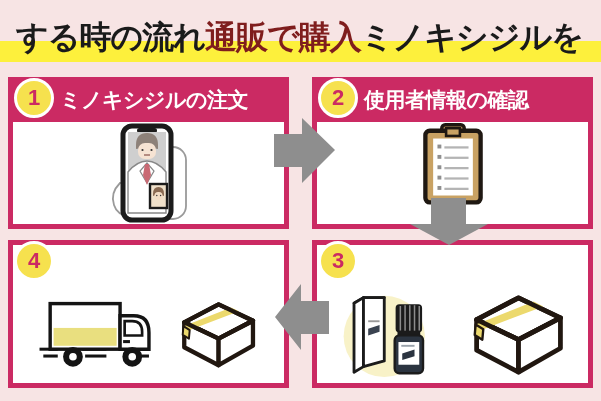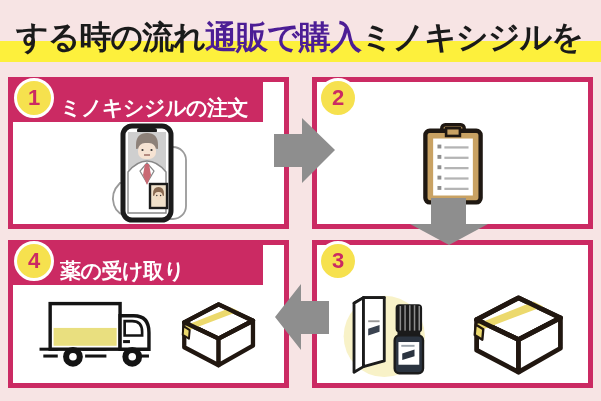--- a/index.html
+++ b/index.html
@@ -13,33 +13,33 @@
   
   .title-band {
     position:absolute; left:0; top:41px; width:601px; height:21px;
     background:#fdf03c; z-index:1;
   }
   .page-title {
     position:absolute; left:16px; top:16px; z-index:2;
     font-size:32px; font-weight:bold; letter-spacing:-1px;
     color:#1a1a1a; white-space:nowrap;
   }
-  .page-title .hl { color:#4c1d95; }
+  .page-title .hl { color:#7f1d1d; }
   
   .step-box {
     position:absolute; background:#ffffff;
     border:5px solid #cb2a63; z-index:2;
   }
   #box1 { left:8px;   top:77px;  width:281px; height:152px; }
   #box2 { left:312px; top:77px;  width:281px; height:152px; }
   #box3 { left:312px; top:240px; width:281px; height:148px; }
   #box4 { left:8px;   top:240px; width:281px; height:148px; }
   .box-header {
-    position:absolute; left:-5px; top:-5px; width:255px; height:45px;
-    background:#cb2a63; display:flex; align-items:flex-end;
+    position:absolute; left:-5px; top:-5px; width:281px; height:45px;
+    background:#cb2a63; display:flex; align-items:center;
     padding-left:52px; color:#ffffff; font-weight:bold; font-size:21px;
     letter-spacing:-0.5px; white-space:nowrap;
   }
   .step-num {
     position:absolute; left:1px; top:-4px; width:40px; height:40px;
     border-radius:50%; background:#f6e14e; border:3px solid #ffffff;
     color:#cb2a63; font-weight:bold; font-size:22px;
     display:flex; align-items:center; justify-content:center; z-index:3;
   }
   .box-content {
@@ -90,20 +90,23 @@
       <rect x="60" y="61" width="17" height="24" fill="#efe0ca" stroke="#1b1b1b" stroke-width="2.4"></rect>
       <path d="M63,71 Q63,64 68.5,64 Q74,64 74,71 L74,73 Q68.5,70 63,73 Z" fill="#8a6a52"></path>
       <rect x="64.5" y="69" width="8" height="8" rx="3.5" fill="#f2dcc4"></rect>
       <circle cx="66.8" cy="72.5" r="0.7" fill="#333"></circle>
         <circle cx="70.6" cy="72.5" r="0.7" fill="#333"></circle>
     </svg>
   </div>
 </div>
 
 <div class="step-box" id="box2">
+  <div class="box-header">
+    <span>使用者情報の確認</span>
+  </div>
   <div class="step-num">2</div>
   <div class="box-content">
     <svg width="70" height="82" viewBox="0 0 70 95">
       <rect x="22" y="2" width="26" height="14" rx="4" fill="#c9a263" stroke="#1f1812" stroke-width="4"></rect>
       <rect x="3" y="9" width="64" height="83" rx="5" fill="#c9a263" stroke="#1f1812" stroke-width="5"></rect>
       <rect x="12" y="18" width="46" height="66" fill="#ffffff"></rect>
       <rect x="27" y="6" width="16" height="9" fill="#c9a263" stroke="#1f1812" stroke-width="3"></rect>
       <g fill="#8f8f8f">
         <rect x="17" y="25" width="4.5" height="4.5"></rect>
         <rect x="17" y="37" width="4.5" height="4.5"></rect>
@@ -153,23 +156,20 @@
       <polygon points="68,12 78,17 15,41 7,36" fill="#ecd96d"></polygon>
       <polygon points="7,36 15,41 14,52 6,47" fill="#ecd96d" stroke="#211710" stroke-width="2.5" stroke-linejoin="round"></polygon>
       <g stroke="#211710" stroke-width="5" stroke-linejoin="round" fill="none">
         <polygon points="8,31 52,8 96,29 52,52"></polygon>
       </g>
     </svg>
   </div>
 </div>
 
 <div class="step-box" id="box4">
-  <div class="box-header">
-    <span>薬の受け取り</span>
-  </div>
   <div class="step-num">4</div>
   <div class="box-content">
     <svg width="114" height="78" viewBox="0 0 150 100">
 
       <g fill="#141414">
         <rect x="2" y="68" width="24" height="4"></rect>
         <rect x="7" y="77" width="19" height="4"></rect>
         <rect x="58" y="68" width="32" height="4"></rect>
         <rect x="62" y="77" width="28" height="4"></rect>
         <rect x="118" y="68" width="28" height="4"></rect>

